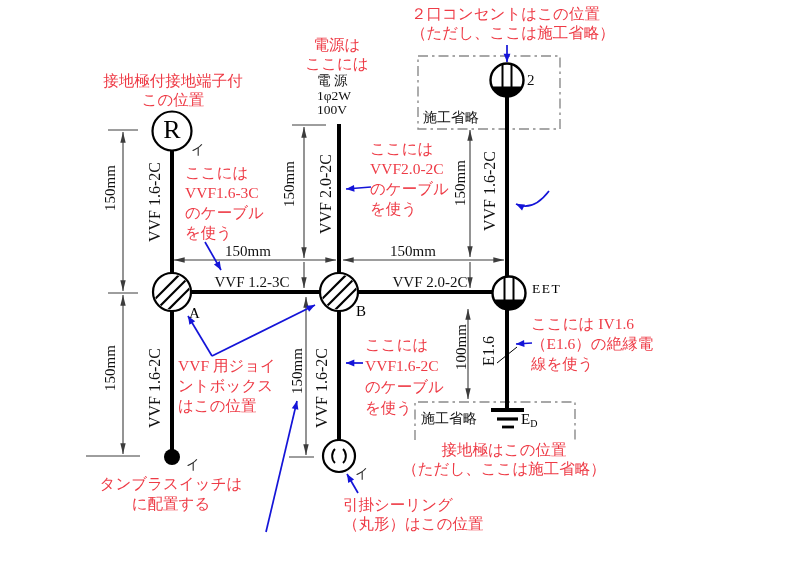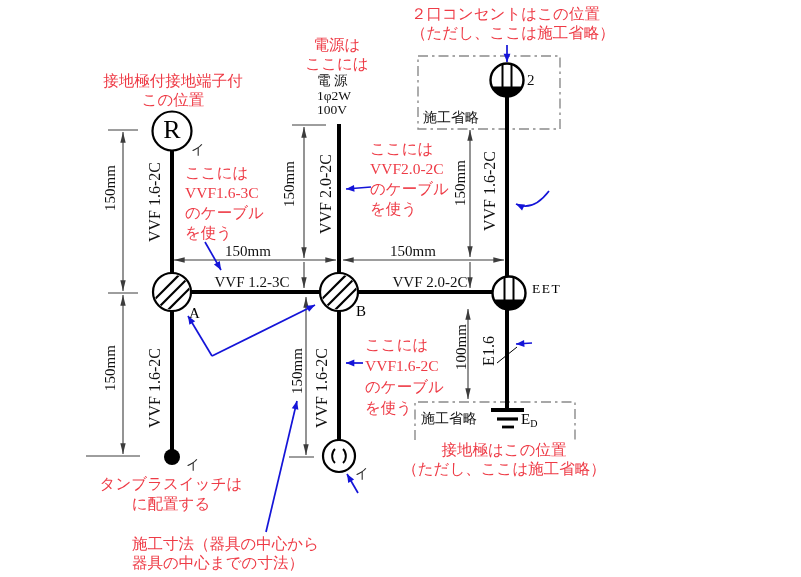--- a/index.html
+++ b/index.html
@@ -154,30 +154,36 @@
   <div class="t red lh19" style="left:411px;top:4px">２口コンセントはこの位置
 （ただし、ここは施工省略）</div>
   <div class="t red lh20" style="left:185px;top:163px">ここには
 VVF1.6-3C
 のケーブル
 を使う</div>
   <div class="t red lh20" style="left:370px;top:139px">ここには
 VVF2.0-2C
 のケーブル
 を使う</div>
+  <div class="t red lh20" style="left:531px;top:314px">ここには IV1.6
+（E1.6）の絶縁電
+線を使う</div>
   <div class="t red lh19 ctr" style="left:504px;top:440px">接地極はこの位置
 （ただし、ここは施工省略）</div>
   <div class="t red lh20 ctr" style="left:171px;top:474px">タンブラスイッチは
 に配置する</div>
+  <div class="t red lh20" style="left:178px;top:356px">VVF 用ジョイ
+ントボックス
+はこの位置</div>
   <div class="t red lh21" style="left:365px;top:334px">ここには
 VVF1.6-2C
 のケーブル
 を使う</div>
-  <div class="t red lh19" style="left:132px;top:534px">施工寸法（器具の中心から
-器具の中心までの寸法）</div>
+  <div class="t red lh19" style="left:343px;top:495px">引掛シーリング
+（丸形）はこの位置</div>
 
   <div class="t src" style="left:317px;top:74px">電 源
 1φ2W
 100V</div>
   <div class="t bk bk14" style="left:423px;top:109px">施工省略</div>
   <div class="t bk bk14" style="left:421px;top:410px">施工省略</div>
 
   <div class="t bk mid" style="left:252px;top:282px">VVF 1.2-3C</div>
   <div class="t bk mid" style="left:430px;top:282px">VVF 2.0-2C</div>
 

